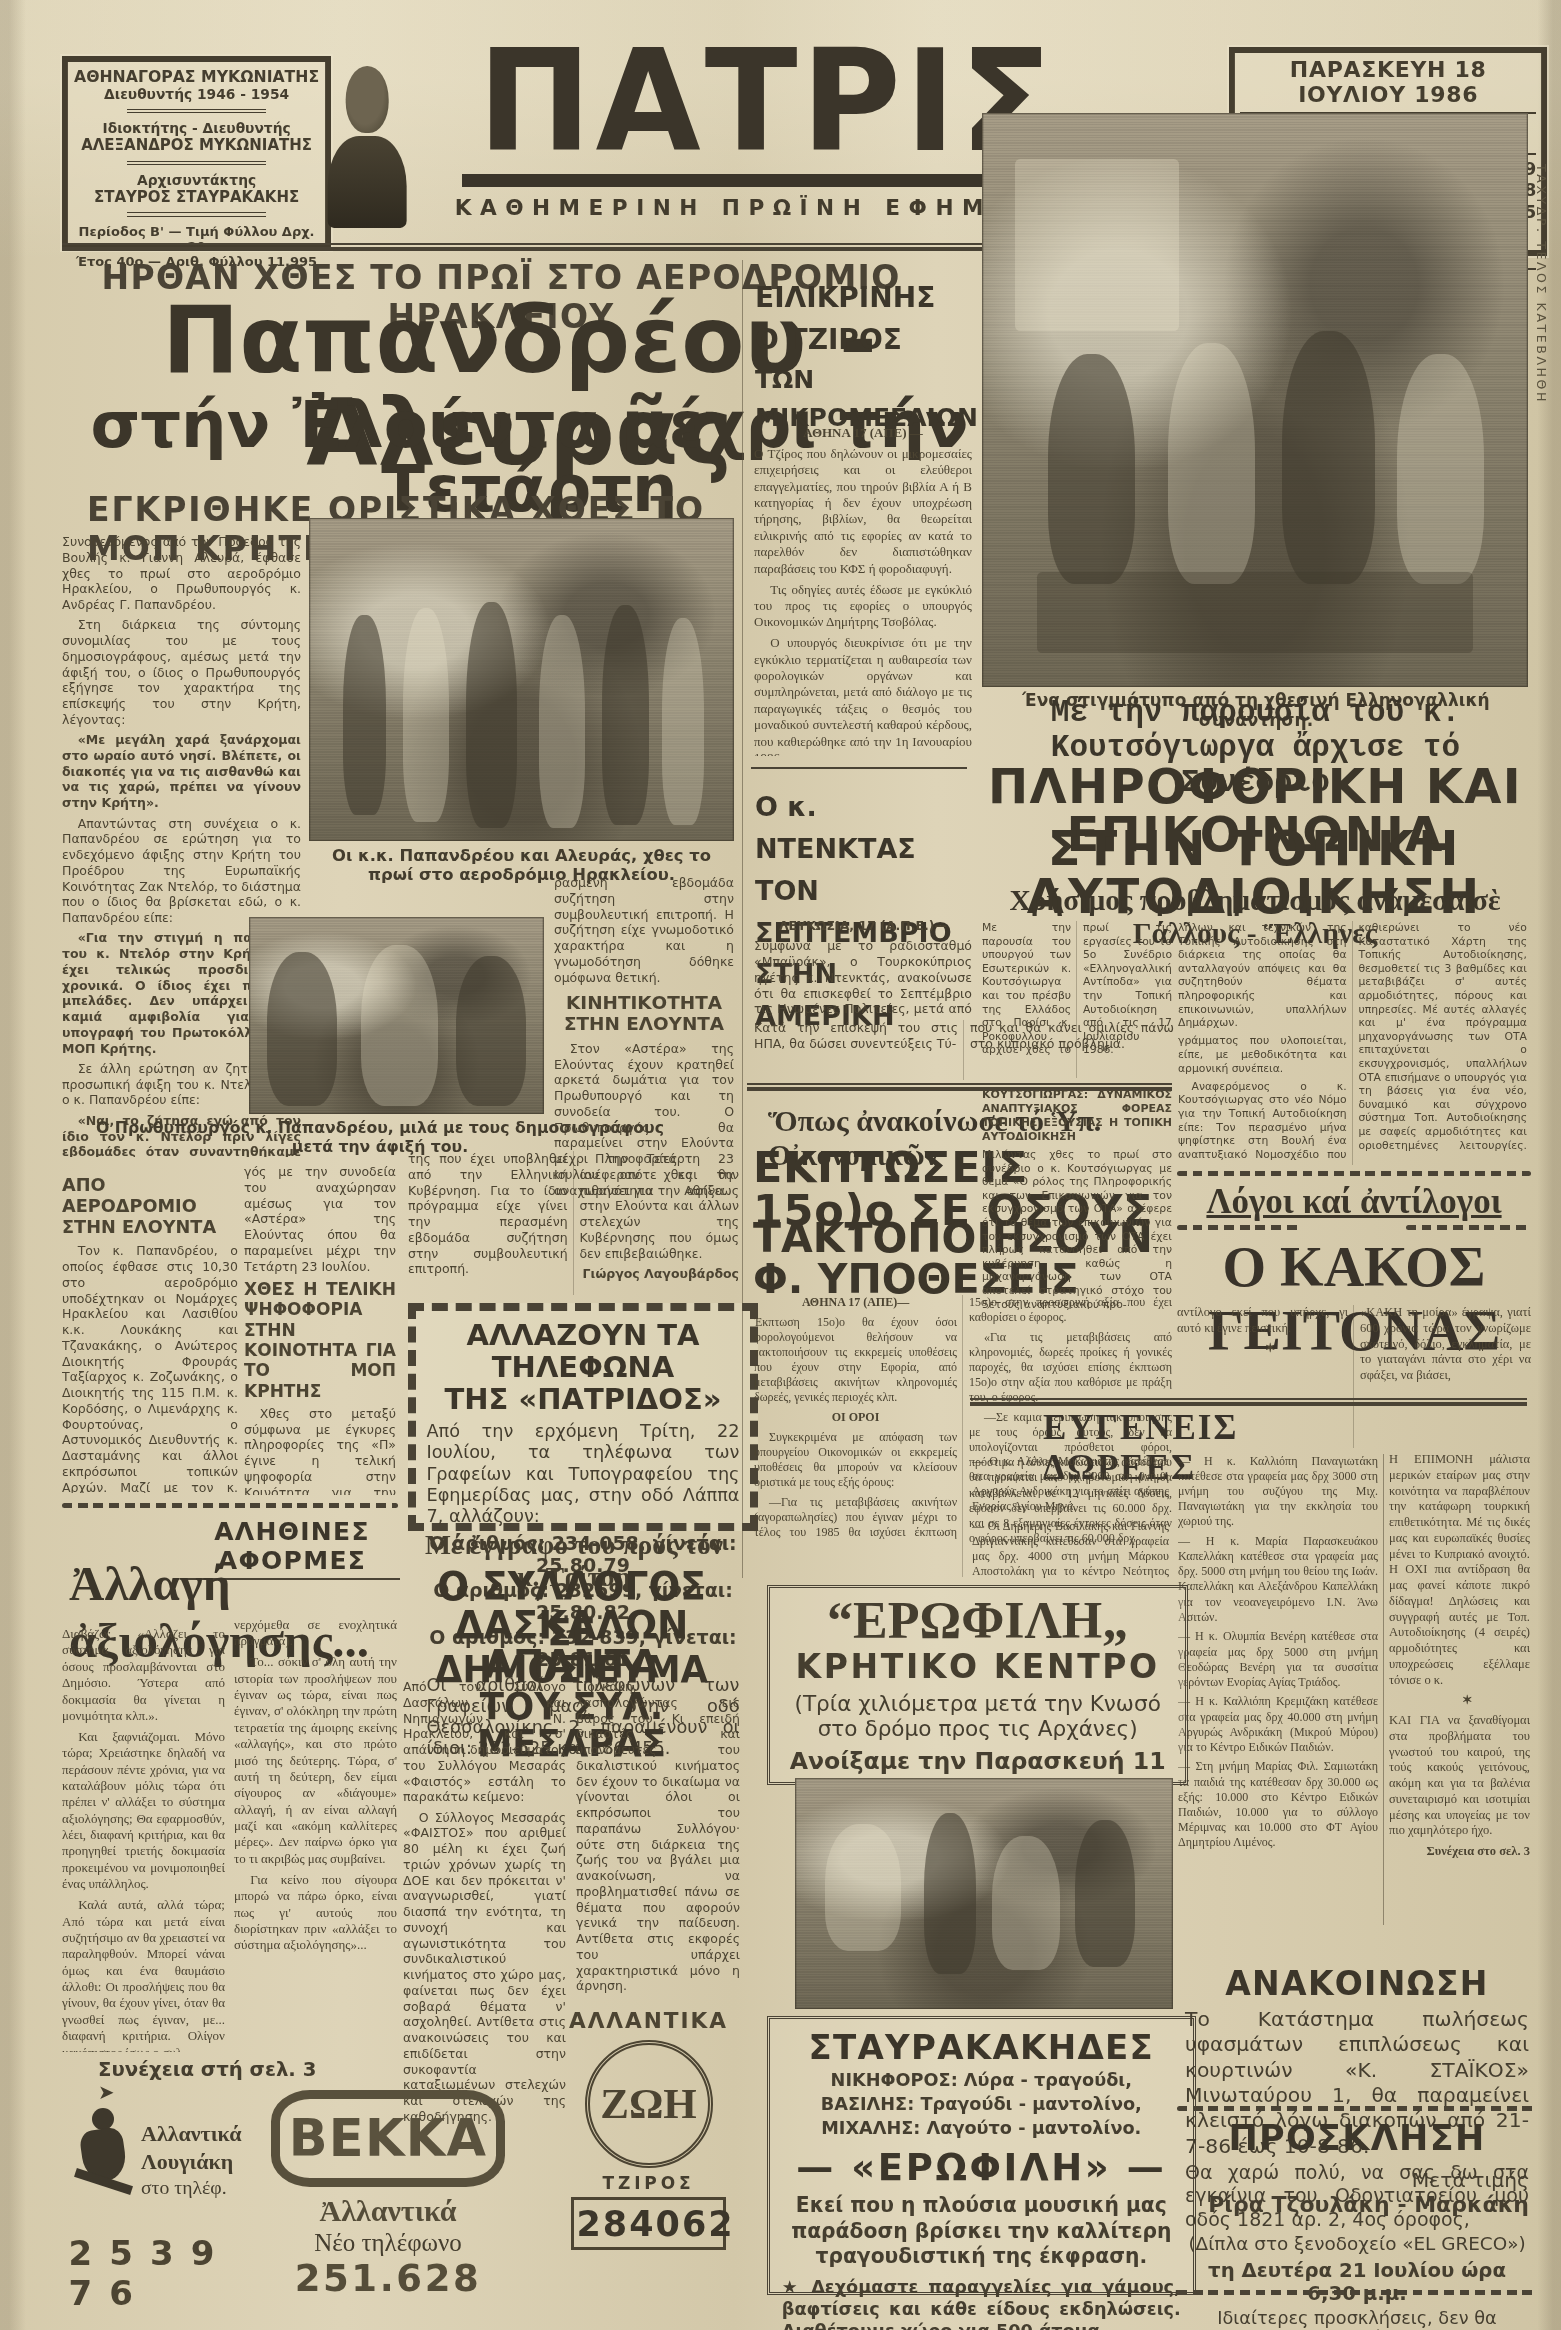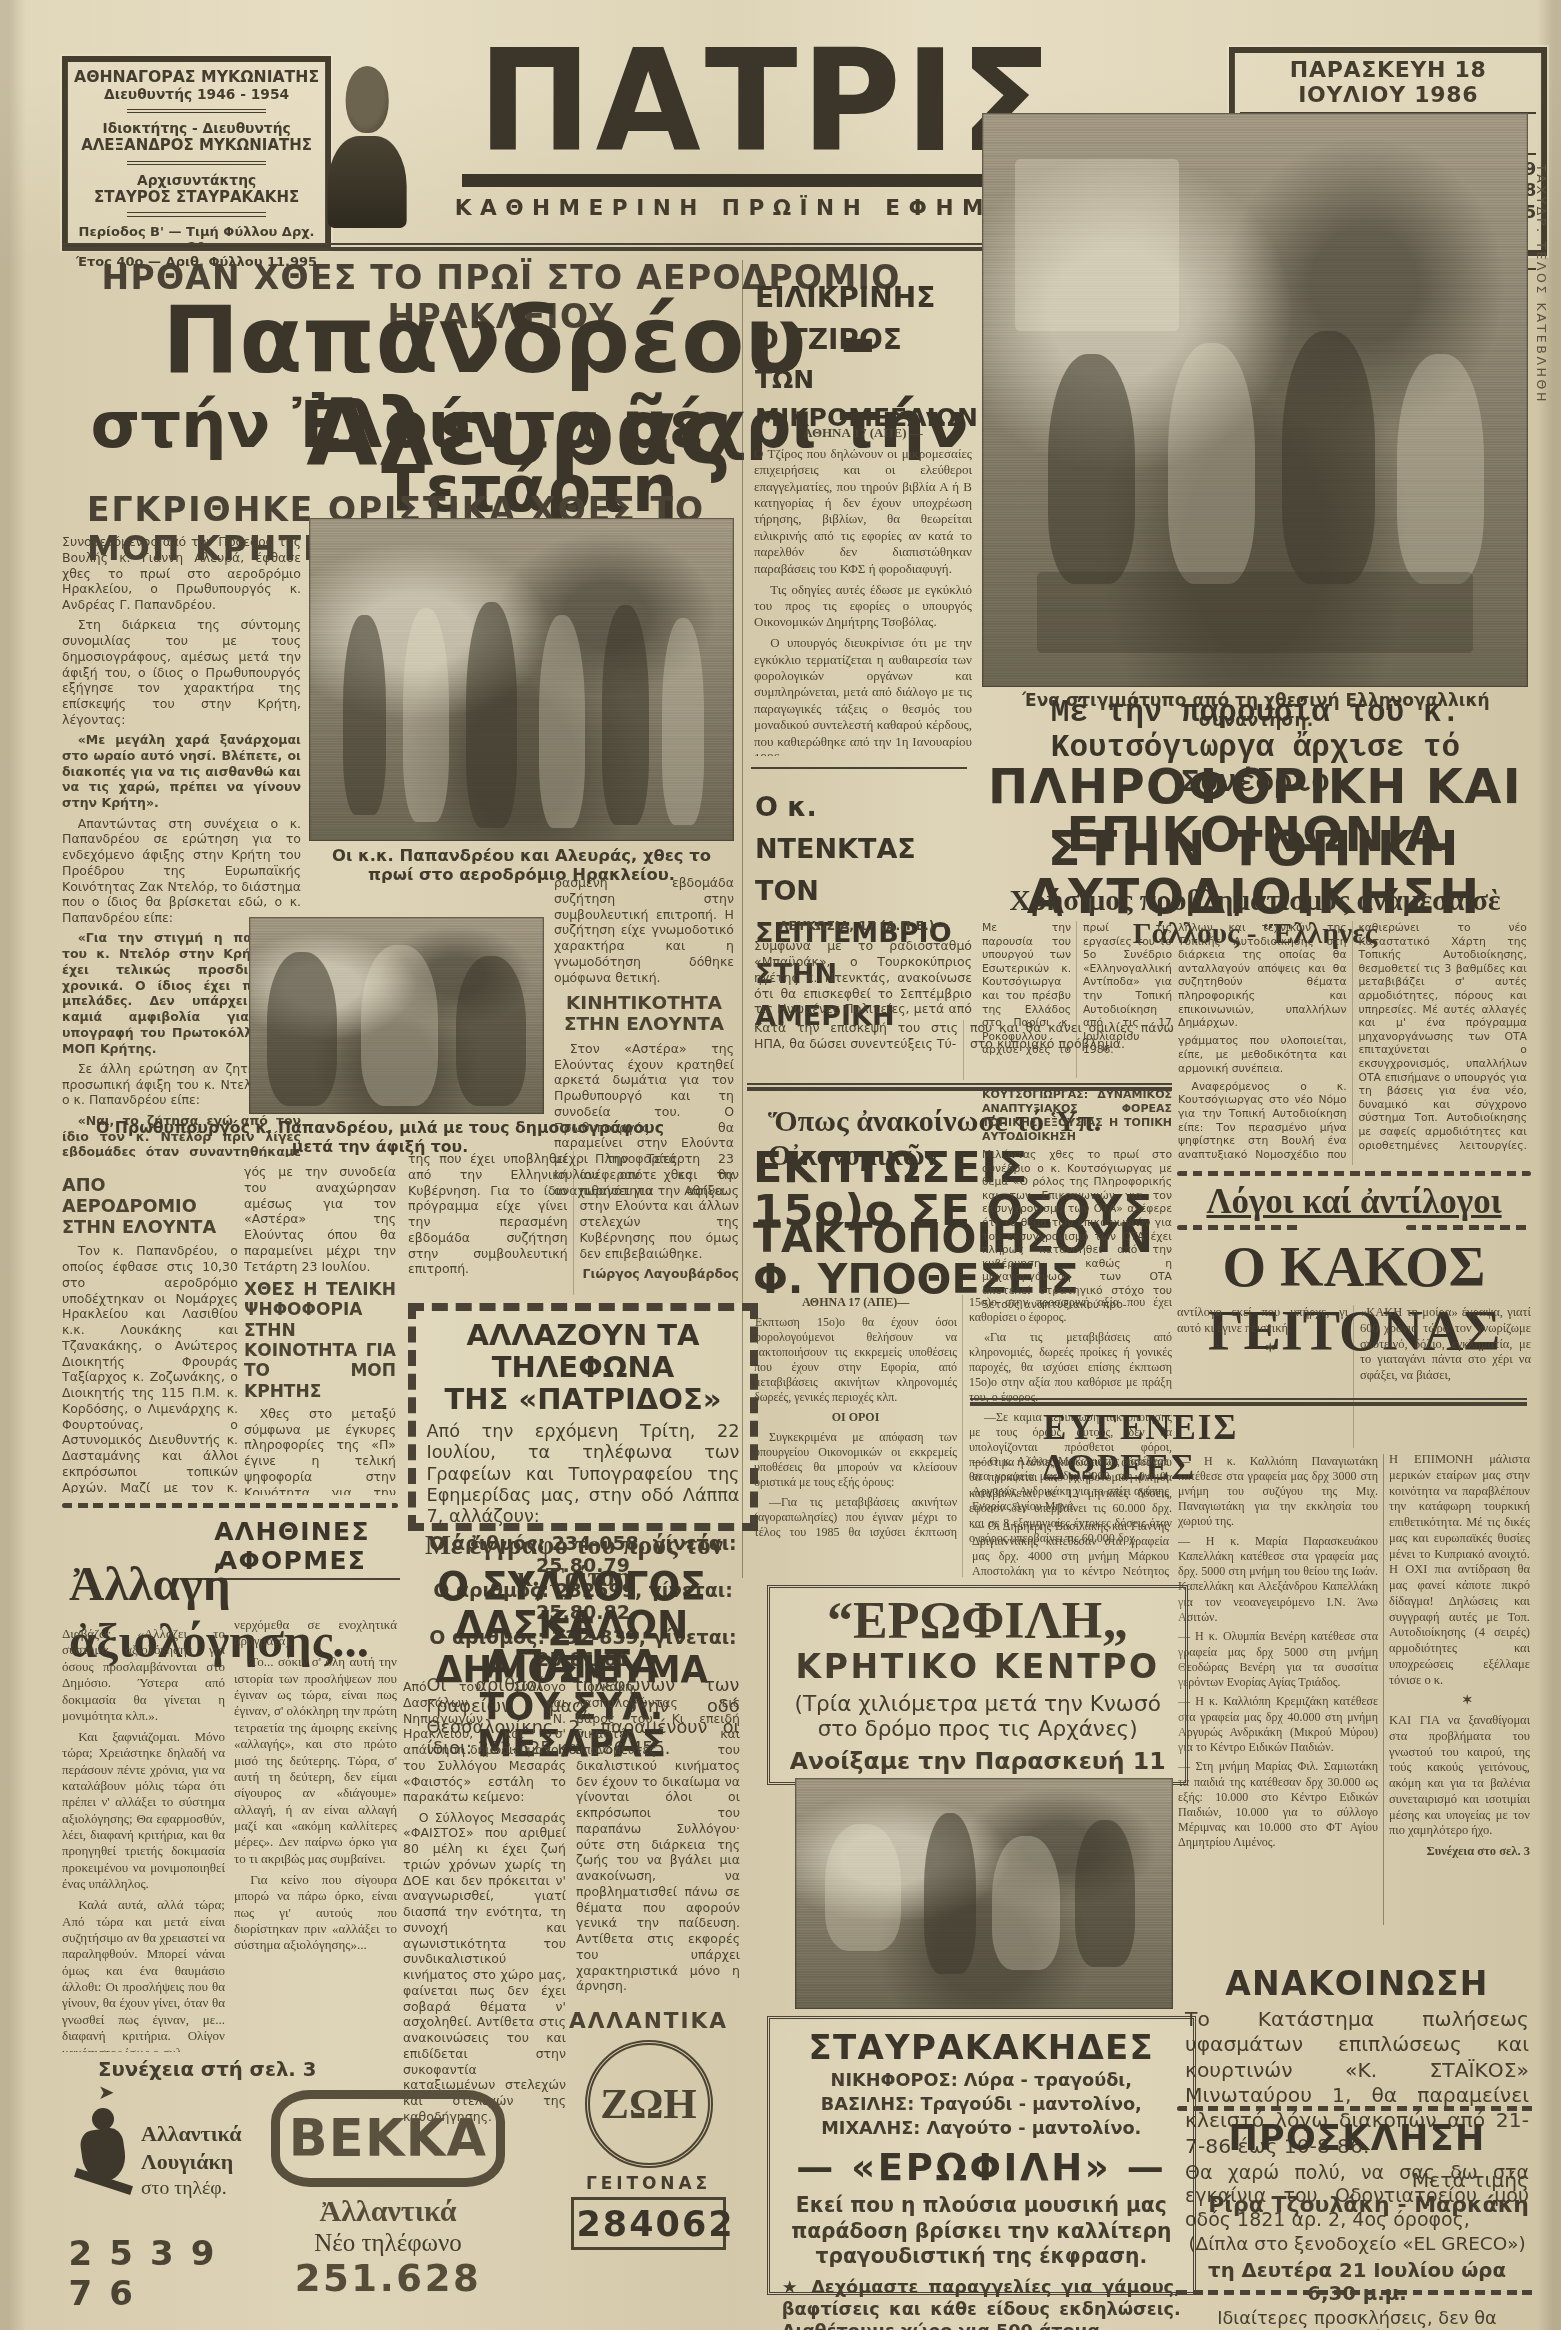--- a/index.html
+++ b/index.html
@@ -364,21 +364,21 @@
     <div class="ctr sans b" style="font-size:20.3px;line-height:1.25;margin-top:3.9px;">Εκεί που η πλούσια μουσική μας παράδοση βρίσκει την καλλίτερη τραγουδιστική της έκφραση.</div>
     <div class="just sans b" style="font-size:17.7px;line-height:1.25;margin-top:6.6px;">★ Δεχόμαστε παραγγελίες για γάμους, βαφτίσεις και κάθε είδους εκδηλώσεις. Διαθέτουμε χώρο για 500 άτομα.</div>
 
   </div>
 
   <div class="abs ctr" style="left:554px;top:2008px;width:189px;height:292px;">
     <div class="sans b" style="font-size:21.6px;letter-spacing:2px;color:#4c4432;">ΑΛΛΑΝΤΙΚΑ</div>
     <div style="width:118px;height:118px;margin:6.6px auto 5.2px;border:5.2px double #4c4432;border-radius:50%;display:flex;align-items:center;justify-content:center;">
       <span class="serif b" style="font-size:43px;color:#4c4432;">ΖΩΗ</span>
     </div>
-    <div class="sans b" style="font-size:17px;letter-spacing:3.9px;">ΓΕΙΤΟΝΑΣ</div>
+    <div class="sans b" style="font-size:17px;letter-spacing:3.9px;">ΤΖΙΡΟΣ</div>
     <div style="margin:3.9px auto 0;width:144px;border:3.3px solid #4c4432;padding:3.9px 2.6px;">
       <span class="sans b" style="font-size:35px;letter-spacing:2px;color:#3c362a;">284062</span>
     </div>
   </div>
 
   <div class="abs" style="left:1185px;top:1964px;width:344px;">
     <div class="ctr sans b" style="font-size:33px;letter-spacing:1.3px;color:#3c362a;">ΑΝΑΚΟΙΝΩΣΗ</div>
     <div class="just sans" style="font-size:20.3px;line-height:1.25;margin-top:3.9px;">Το Κατάστημα πωλήσεως υφασμάτων επιπλώσεως και κουρτινών «Κ. ΣΤΑΪΚΟΣ» Μινωταύρου 1, θα παραμείνει κλειστό λόγω διακοπών από 21-7-86 έως 10-8-86.</div>
     <div class="sans" style="font-size:20.3px;text-align:right;margin-top:9.2px;">Μετά τιμής</div>
     <div class="sans b" style="font-size:22px;text-align:right;">Ρίρα Τζουλάκη - Μαρκάκη</div>

